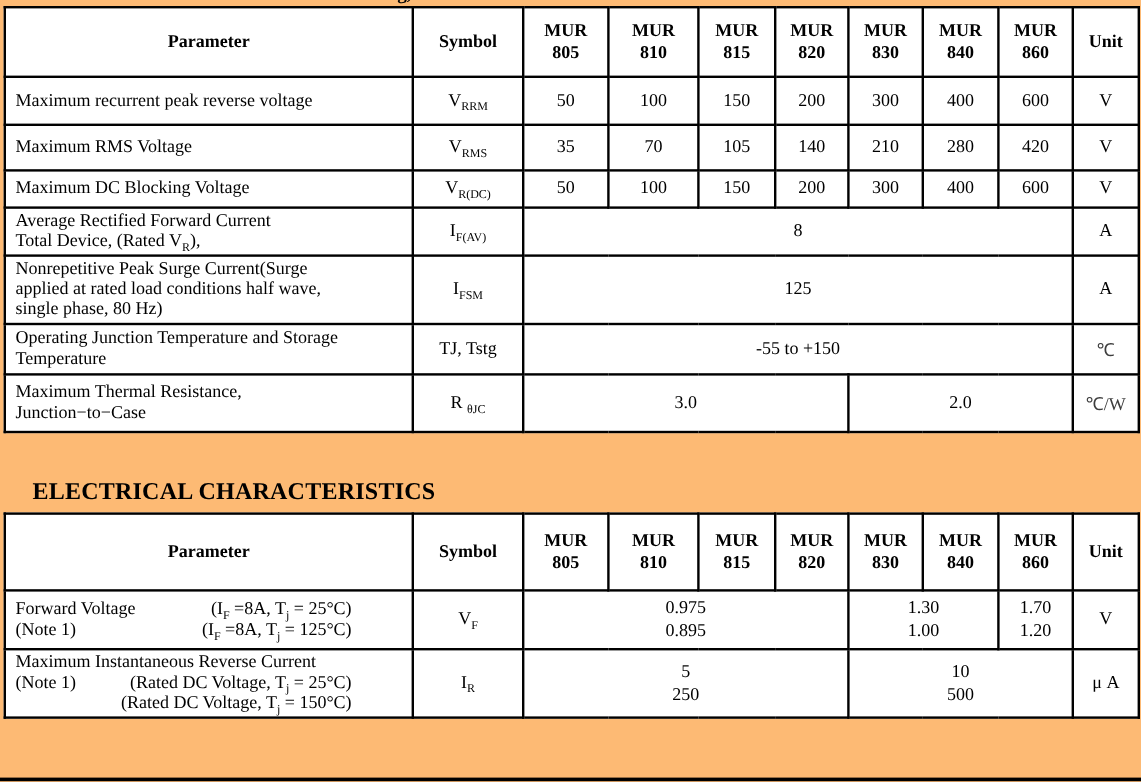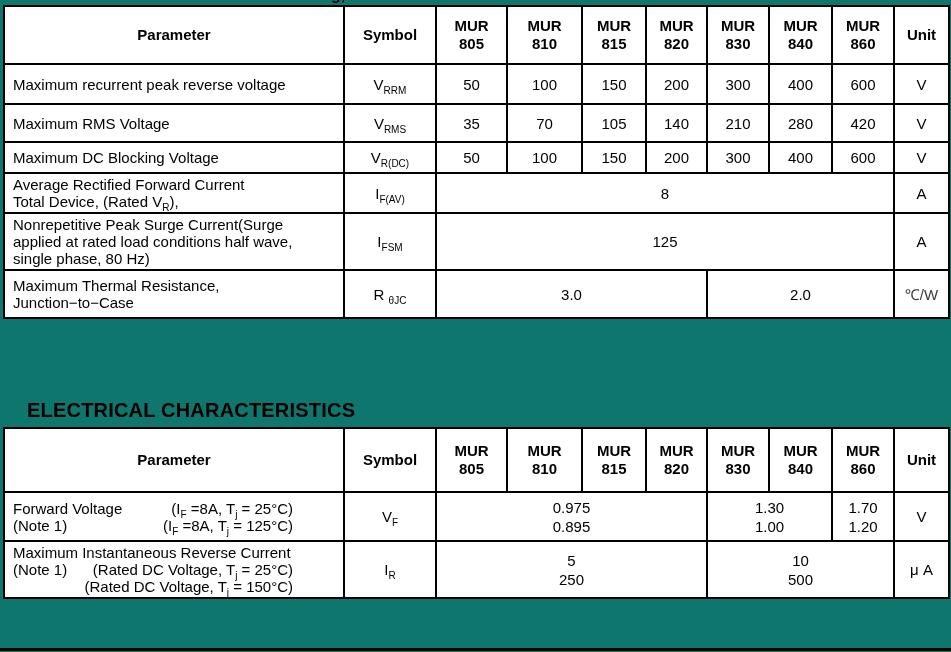--- a/index.html
+++ b/index.html
@@ -1,18 +1,18 @@
 <!DOCTYPE html>
 <html><head>
 <meta charset="utf-8">
 <style>
   html,body { margin:0; padding:0; background:#fff; }
   .stage {
-    position:relative; width:951px; height:652px; background:#0f766e;
-    font-family:Liberation Sans, sans-serif; color:#000;
+    position:relative; width:951px; height:652px; background:#fdba74;
+    font-family:Liberation Serif, serif; color:#000;
   }
   table { border-collapse:collapse; table-layout:fixed; position:absolute; left:3px; width:945px; background:#fff; }
   td, th { border:2px solid #000; font-size:15px; vertical-align:middle; padding:0; overflow:hidden; }
   th { font-weight:bold; line-height:18px; text-align:center; }
   .p { text-align:left; padding:2px 4px 2px 8px; line-height:17px; }
   .c { text-align:center; }
   .v2 { line-height:19px; }
   sub { font-size:10px; line-height:0; }
   .celsius { color:#3d3d3d; }
   .flexline { display:flex; justify-content:space-between; padding-right:46px; }
@@ -138,20 +138,29 @@
       <td class="p">
         <div>Nonrepetitive Peak Surge Current(Surge</div>
         <div>applied at rated load conditions half wave,</div>
         <div>single phase, 80 Hz)</div>
       </td>
       <td class="c">I<sub>FSM</sub></td>
       <td class="c" colspan="7">125</td>
       <td class="c">A</td>
     </tr>
 
+    <tr style="height:42px">
+      <td class="p">
+        <div>Operating Junction Temperature and Storage</div>
+        <div>Temperature</div>
+      </td>
+      <td class="c">TJ, Tstg</td>
+      <td class="c" colspan="7">-55 to +150</td>
+      <td class="c celsius">℃</td>
+    </tr>
 
     <tr style="height:48px">
       <td class="p">
         <div>Maximum Thermal Resistance,</div>
         <div>Junction−to−Case</div>
       </td>
       <td class="c">R <sub>θJC</sub></td>
       <td class="c" colspan="4">3.0</td>
       <td class="c" colspan="3">2.0</td>
       <td class="c celsius">℃/W</td>

